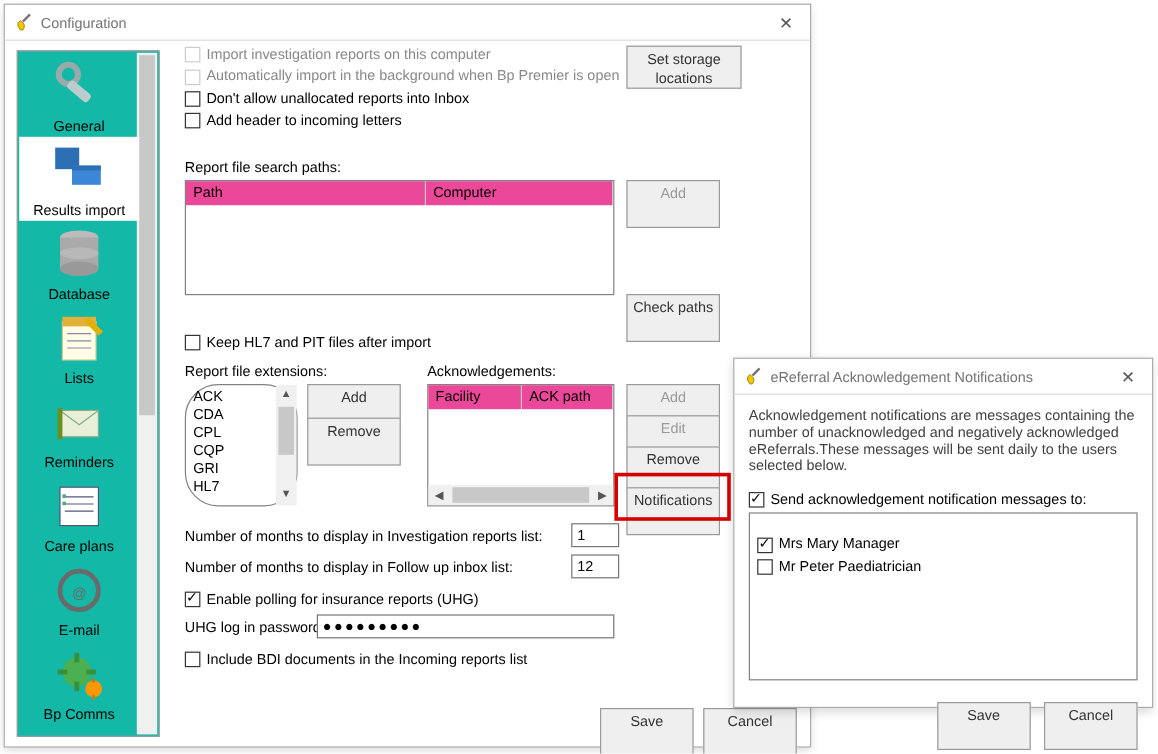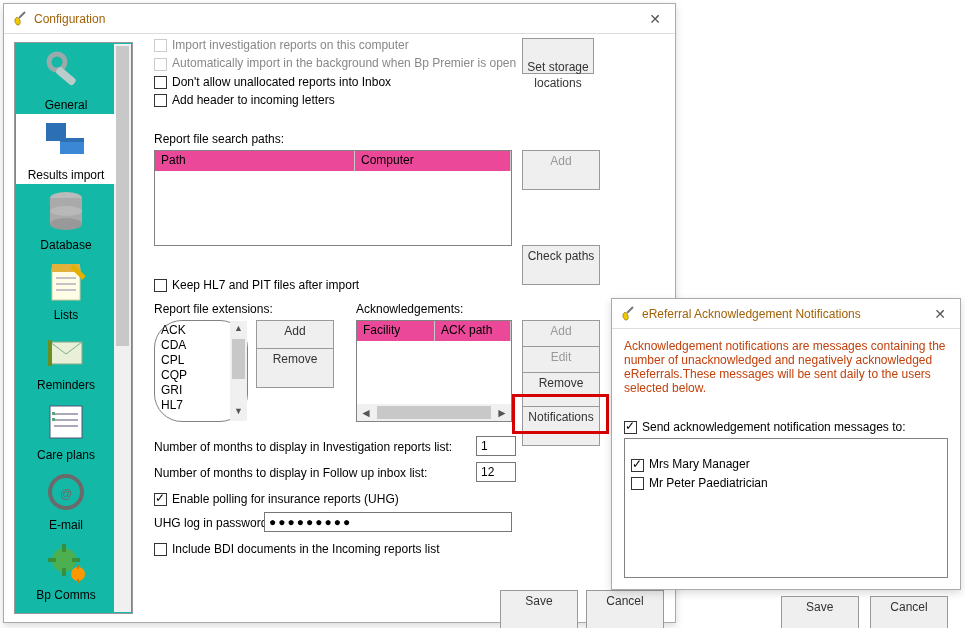--- a/index.html
+++ b/index.html
@@ -4,21 +4,21 @@
 <style>
 * { box-sizing: border-box; margin: 0; padding: 0; font-family: "Segoe UI", Tahoma, sans-serif; font-size: 12px; }
 body { background: #fff; width: 965px; height: 628px; position: relative; overflow: hidden; }
 
 .window { position: absolute; background: #fff; border: 1px solid #aaa; box-shadow: 0 3px 8px rgba(0,0,0,0.15); }
 .win-main { left: 3px; top: 3px; width: 673px; height: 620px; }
 .win-popup { left: 611px; top: 298px; width: 350px; height: 292px; }
 
 .titlebar { display: flex; align-items: center; height: 30px; padding: 0 8px; border-bottom: 1px solid #ddd; }
 .titlebar .icon { width: 16px; height: 16px; margin-right: 6px; }
-.titlebar .title { flex: 1; font-size: 12px; color: #a16207; }
+.titlebar .title { flex: 1; font-size: 12px; color: #737373; }
 .titlebar .close { width: 24px; text-align: center; font-size: 14px; color: #555; cursor: pointer; }
 
 
 .sidebar-frame { position: absolute; left: 10px; top: 38px; width: 119px; height: 572px; border: 1px solid #999; background:#14b8a6; }
 .sidebar-scroll { position: absolute; right: 1px; top: 1px; width: 17px; height: 568px; background: #f0f0f0; }
 .sidebar-scroll .thumb { position: absolute; left:2px; top: 2px; width:13px; height: 300px; background:#c8c8c8; }
 .sidebar-items { position:absolute; left:1px; top:1px; width: 100px; }
 .sb-item { text-align:center; padding: 4px 0 2px 0; }
 .sb-item .label { display:block; margin-top:2px; font-size:12px; color:#000; }
 .sb-item.selected { background:#fff; }
@@ -29,40 +29,40 @@
 
 .chk { display:inline-block; width:13px; height:13px; border:1px solid #333; background:#fff; vertical-align:middle; margin-right:5px; position:relative; }
 .chk.disabled { border-color:#aaa; }
 .chk.checked::after { content:"✓"; position:absolute; left:0; top:-3px; font-size:12px; color:#000; }
 .cb-line { margin: 2px 0 4px 0; color:#000; }
 .cb-line.disabled { color:#888; }
 .cb-line.disabled .chk { border-color:#ccc; }
 
 .btn { border:1px solid #999; background:#efefef; width:78px; height:40px; text-align:center; line-height:20px; color:#333; }
 .btn.disabled { color:#9a9a9a; }
-.btn-lg { width:72px; height:36px; line-height:16px; padding-top:20px; }
+.btn-lg { width:96px; height:36px; line-height:16px; padding-top:2px; }
 
 .tbl { border:1px solid #828282; background:#fff; }
 .tbl-head { display:flex; height:20px; }
 .tbl-head .col { border-right:1px solid #c8c8c8; padding: 2px 6px; background:#ec4899; }
 
 .listbox { border:1px solid #828282; background:#fff; position:relative; }
 .listbox .lb-items { position:absolute; left:2px; top:2px; }
 .listbox .lb-items div { padding: 0 4px; height:15px; line-height:15px; }
 .lb-scroll { position:absolute; right:0; top:0; width:17px; height:100%; background:#f0f0f0; }
 .lb-scroll .up, .lb-scroll .down { height:17px; text-align:center; line-height:15px; font-size:9px;color:#555;background:#f0f0f0; }
 .lb-scroll .thumb { position:absolute; left:2px; top:18px; width:13px; height:40px; background:#c8c8c8;}
 
 .input { border:1px solid #767676; background:#fff; height:20px; padding: 0 4px; line-height:18px; }
 
 .highlight-box { position:absolute; border: 3px solid #d60000; }
 
 
 .popup-body { padding: 10px 12px 10px 12px; }
-.popup-text { color:#c2410c; margin-bottom: 25px; }
+.popup-text { color:#404040; margin-bottom: 14px; }
 .popup-list { border:1px solid #828282; height: 140px; padding:16px 6px; margin-top:4px; }
 .popup-btns { text-align:right; padding:8px 12px 10px 0; }
 .popup-btns .btn { display:inline-block; margin-left:8px; }
 
 
 svg { display:block; }
 </style>
 </head>
 <body>
 

